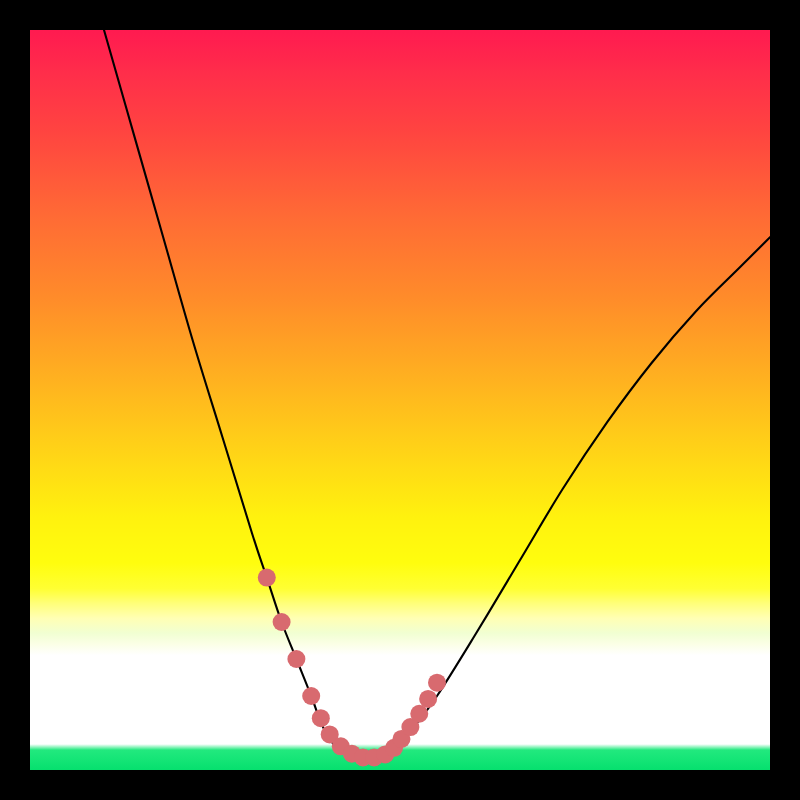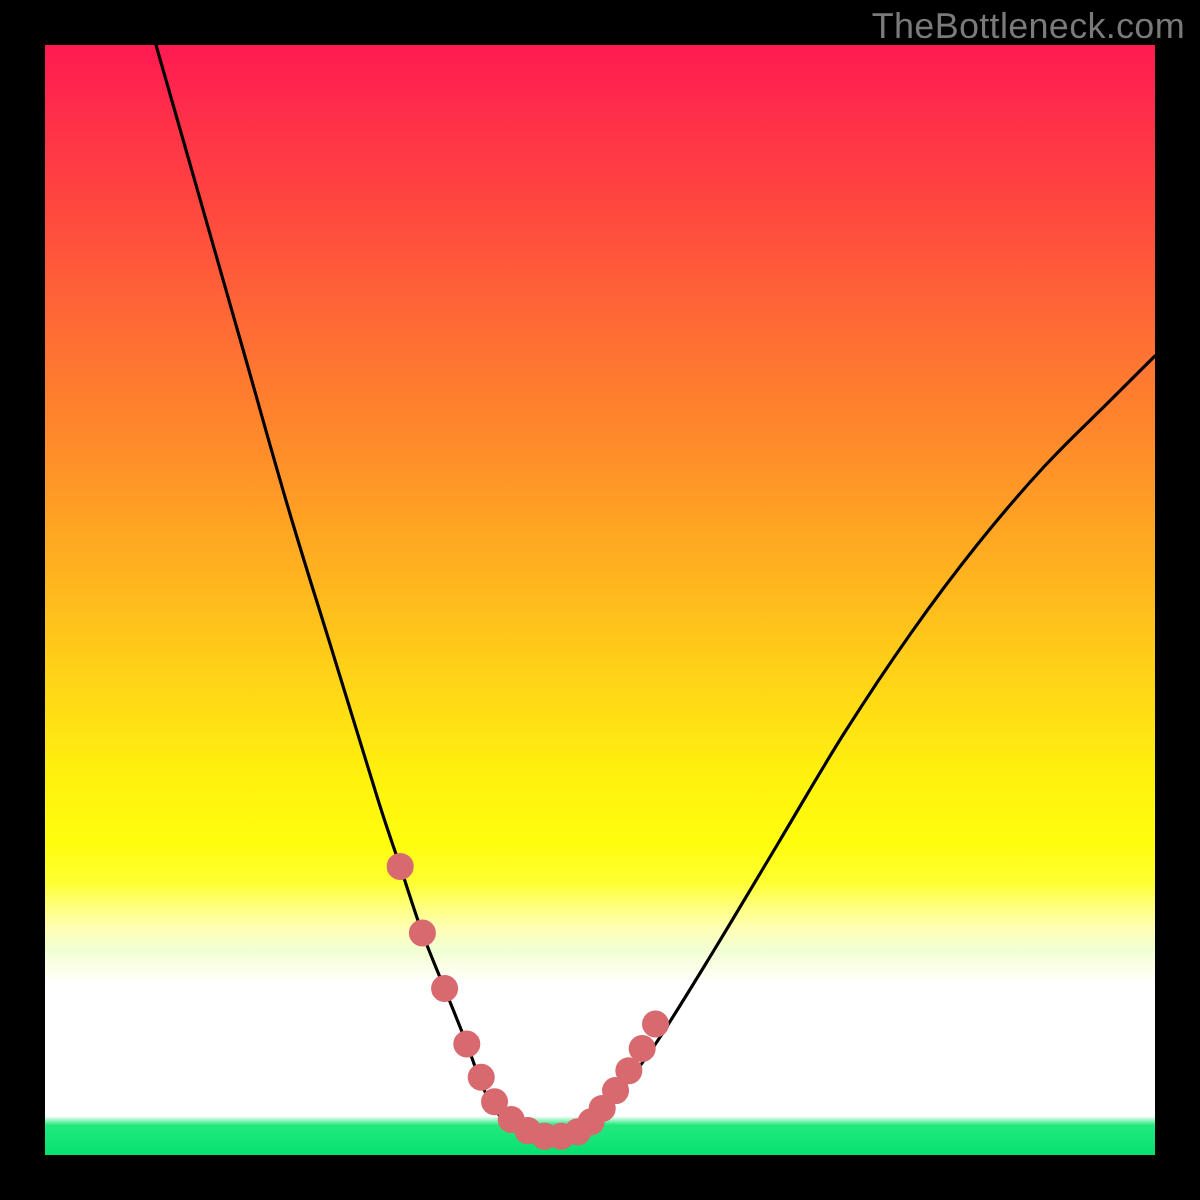--- a/index.html
+++ b/index.html
@@ -61,21 +61,20 @@
     top: 0;
     width: 740px;
     height: 740px;
     overflow: visible;
   }
 </style>
 </head>
 <body>
 
 <div class="frame">
-  <div class="watermark">TheBottleneck.com</div>
   <div class="plot-area">
     <svg class="curve" viewBox="0 0 740 740" preserveAspectRatio="none">
       <path id="curve-path" fill="none" stroke="#000000" stroke-width="2.1" stroke-linecap="round" d="M 74.00 0.00 C 79.43 18.99, 92.75 65.61, 103.60 103.60 C 114.45 141.59, 122.35 169.21, 133.20 207.20 C 144.05 245.19, 151.95 274.17, 162.80 310.80 C 173.65 347.43, 181.55 371.73, 192.40 407.00 C 203.25 442.27, 213.86 477.42, 222.00 503.20 C 230.14 528.98, 231.37 531.32, 236.80 547.60 C 242.23 563.88, 246.17 577.08, 251.60 592.00 C 257.03 606.92, 260.97 615.43, 266.40 629.00 C 271.83 642.57, 276.45 653.79, 281.20 666.00 C 285.95 678.21, 288.23 686.78, 292.30 695.60 C 296.37 704.42, 298.65 708.94, 303.40 714.10 C 308.15 719.26, 312.77 721.14, 318.20 723.72 C 323.63 726.30, 327.57 727.35, 333.00 728.16 C 338.43 728.97, 342.37 729.25, 347.80 728.16 C 353.23 727.07, 358.53 725.22, 362.60 722.24 C 366.67 719.26, 365.93 716.76, 370.00 711.88 C 374.07 707.00, 378.02 704.01, 384.80 695.60 C 391.58 687.19, 396.15 682.28, 407.00 666.00 C 417.85 649.72, 429.08 631.22, 444.00 606.80 C 458.92 582.38, 472.12 559.93, 488.40 532.80 C 504.68 505.67, 516.52 484.58, 532.80 458.80 C 549.08 433.02, 560.92 415.26, 577.20 392.20 C 593.48 369.14, 605.32 353.35, 621.60 333.00 C 637.88 312.65, 649.72 298.84, 666.00 281.20 C 682.28 263.56, 696.83 250.37, 710.40 236.80 C 723.97 223.23, 734.57 212.63, 740.00 207.20"></path>
       <g id="markers">
           <circle cx="236.80" cy="547.60" r="9" fill="#d86a6f" stroke="#d86a6f" stroke-width="0"></circle>
           <circle cx="251.60" cy="592.00" r="9" fill="#d86a6f" stroke="#d86a6f" stroke-width="0"></circle>
           <circle cx="266.40" cy="629.00" r="9" fill="#d86a6f" stroke="#d86a6f" stroke-width="0"></circle>
           <circle cx="281.20" cy="666.00" r="9" fill="#d86a6f" stroke="#d86a6f" stroke-width="0"></circle>
           <circle cx="290.82" cy="688.20" r="9" fill="#d86a6f" stroke="#d86a6f" stroke-width="0"></circle>
           <circle cx="299.70" cy="704.48" r="9" fill="#d86a6f" stroke="#d86a6f" stroke-width="0"></circle>

